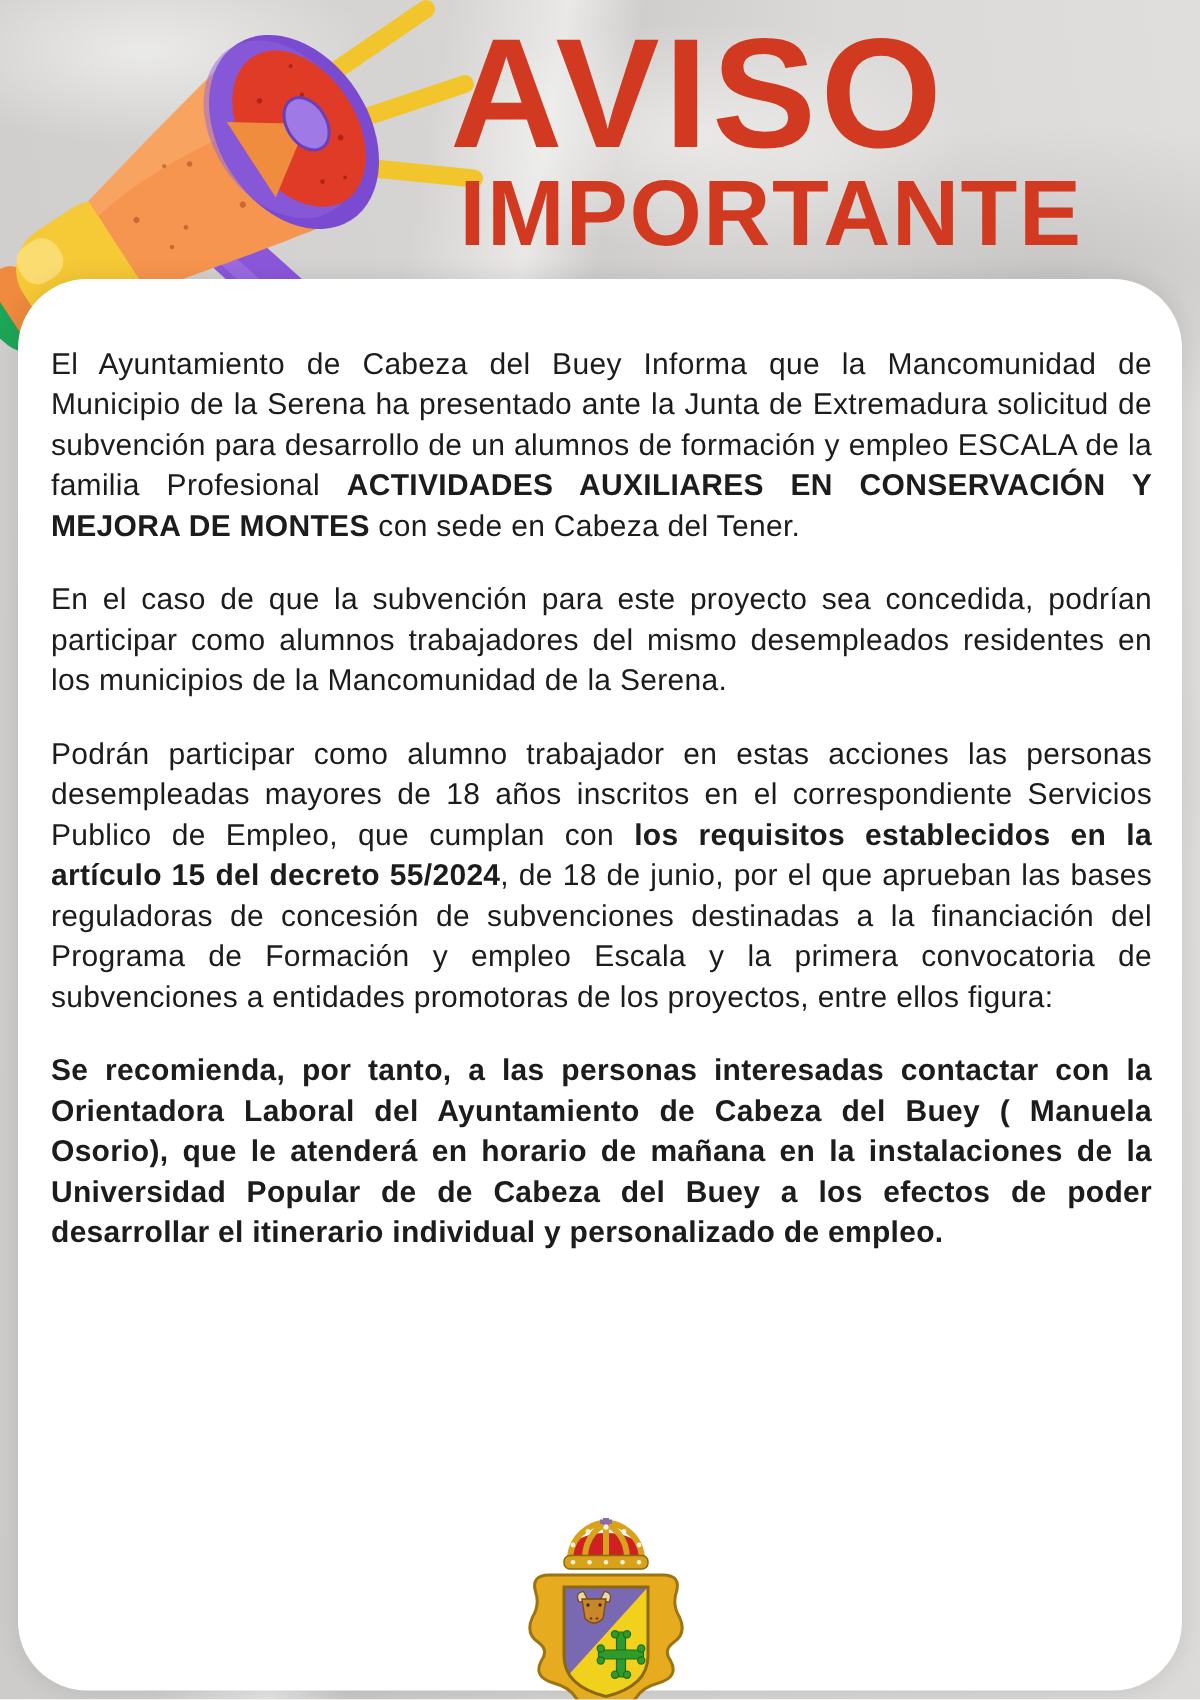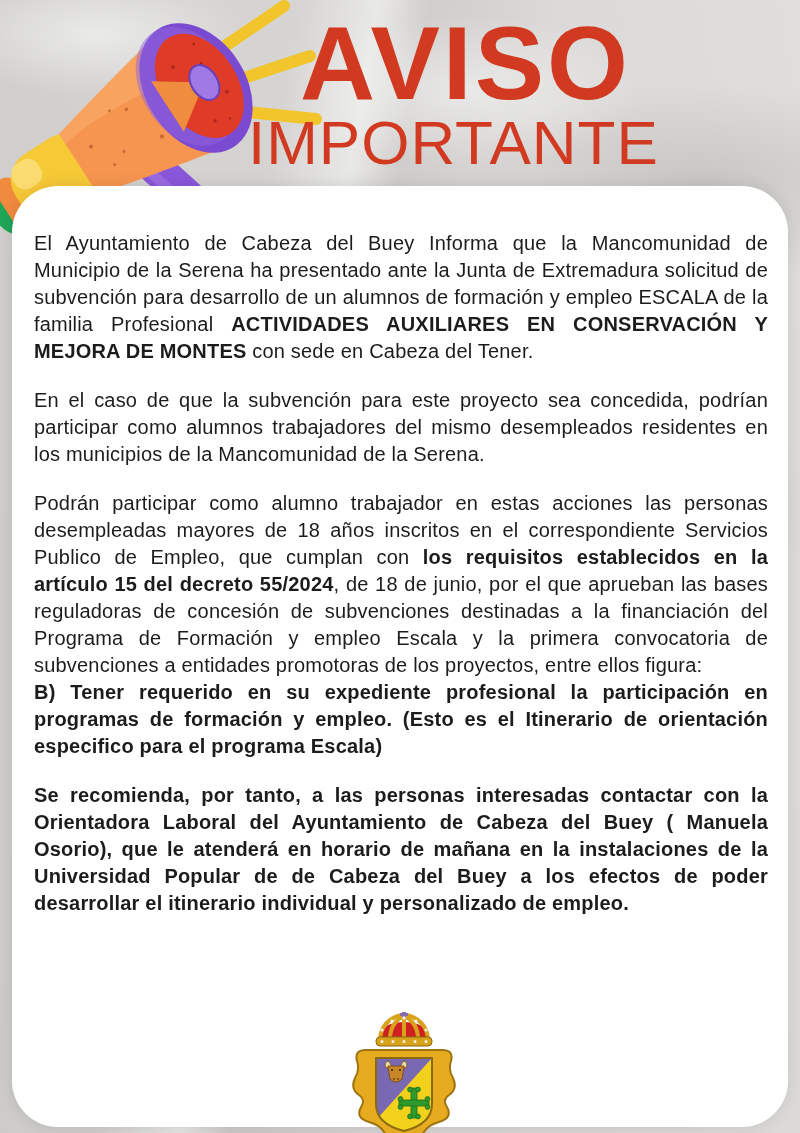--- a/index.html
+++ b/index.html
@@ -17,22 +17,22 @@
       radial-gradient(400px 160px at 70% 45%, rgba(160,158,156,.22), transparent 70%),
       linear-gradient(100deg, rgba(255,255,255,0) 30%, rgba(255,255,255,.45) 38%, rgba(185,183,181,.28) 43%, rgba(255,255,255,0) 56%),
       linear-gradient(80deg, rgba(172,170,167,.25), rgba(232,231,229,.45));
   }
   .title-1{
     position:absolute;left:300px;top:10px;width:360px;
     text-align:left;font-weight:bold;font-size:104px;line-height:106px;
     letter-spacing:3px;
   }
   .title-2{
-    position:absolute;left:248px;top:110px;width:500px;
-    font-weight:normal;font-size:62px;line-height:66px;
+    position:absolute;left:264px;top:110px;width:500px;
+    text-align:center;font-weight:bold;font-size:62px;line-height:66px;
     letter-spacing:1px;
   }
   .card{
     position:absolute;left:12px;top:186px;width:776px;height:941px;
     background:#ffffff;border-radius:46px;
     box-shadow:0 0 16px rgba(0,0,0,.10);
   }
   .notice-body{
     position:absolute;left:34px;top:230px;width:734px;
     font-size:20px;line-height:27px;color:#1c1c1c;
@@ -100,21 +100,20 @@
 
   <div class="title-1" style="color: rgb(209, 58, 32);">AVISO</div>
   <div class="title-2" style="color: rgb(209, 58, 32);">IMPORTANTE</div>
 
   <div class="card"></div>
 
   <div class="notice-body">
       <p><span>El Ayuntamiento de Cabeza del Buey Informa que la Mancomunidad de Municipio de la Serena ha presentado ante la Junta de Extremadura solicitud de subvención para desarrollo de un alumnos de formación y empleo ESCALA de la familia Profesional </span><span class="b">ACTIVIDADES AUXILIARES EN CONSERVACIÓN Y MEJORA DE MONTES</span><span> con sede en Cabeza del Tener.</span></p>
       <p><span>En el caso de que la subvención para este proyecto sea concedida, podrían participar como alumnos trabajadores del mismo desempleados residentes en los municipios de la Mancomunidad de la Serena.</span></p>
       <p><span>Podrán participar como alumno trabajador en estas acciones las personas desempleadas mayores de 18 años inscritos en el correspondiente Servicios Publico de Empleo, que cumplan con </span><span class="b">los requisitos establecidos en la artículo 15 del decreto 55/2024</span><span>, de 18 de junio, por el que aprueban las bases reguladoras de concesión de subvenciones destinadas a la financiación del Programa de Formación y empleo Escala y la primera convocatoria de subvenciones a entidades promotoras de los proyectos, entre ellos figura:</span></p>
-      <p class="attached"><span class="b">B) Tener requerido en su expediente profesional la participación en programas de formación y empleo. (Esto es el Itinerario de orientación especifico para el programa Escala)</span></p>
       <p><span class="b">Se recomienda, por tanto, a las personas interesadas contactar con la Orientadora Laboral del Ayuntamiento de Cabeza del Buey ( Manuela Osorio), que le atenderá en horario de mañana en la instalaciones de la Universidad Popular de de Cabeza del Buey a los efectos de poder desarrollar el itinerario individual y personalizado de empleo.</span></p>
     </div>
 
   <svg class="crest" viewBox="0 0 124 132" aria-hidden="true">
 
     <g>
       <ellipse cx="62" cy="22" rx="24" ry="12" fill="#cf2121"></ellipse>
       <path d="M38 26 C40 8 56 3 62 3 C68 3 84 8 86 26" fill="none" stroke="#d9a21b" stroke-width="4"></path>
       <path d="M48 27 C48 12 58 5 62 5 C66 5 76 12 76 27" fill="none" stroke="#d9a21b" stroke-width="4"></path>
       <line x1="62" y1="4" x2="62" y2="26" stroke="#d9a21b" stroke-width="4"></line>

